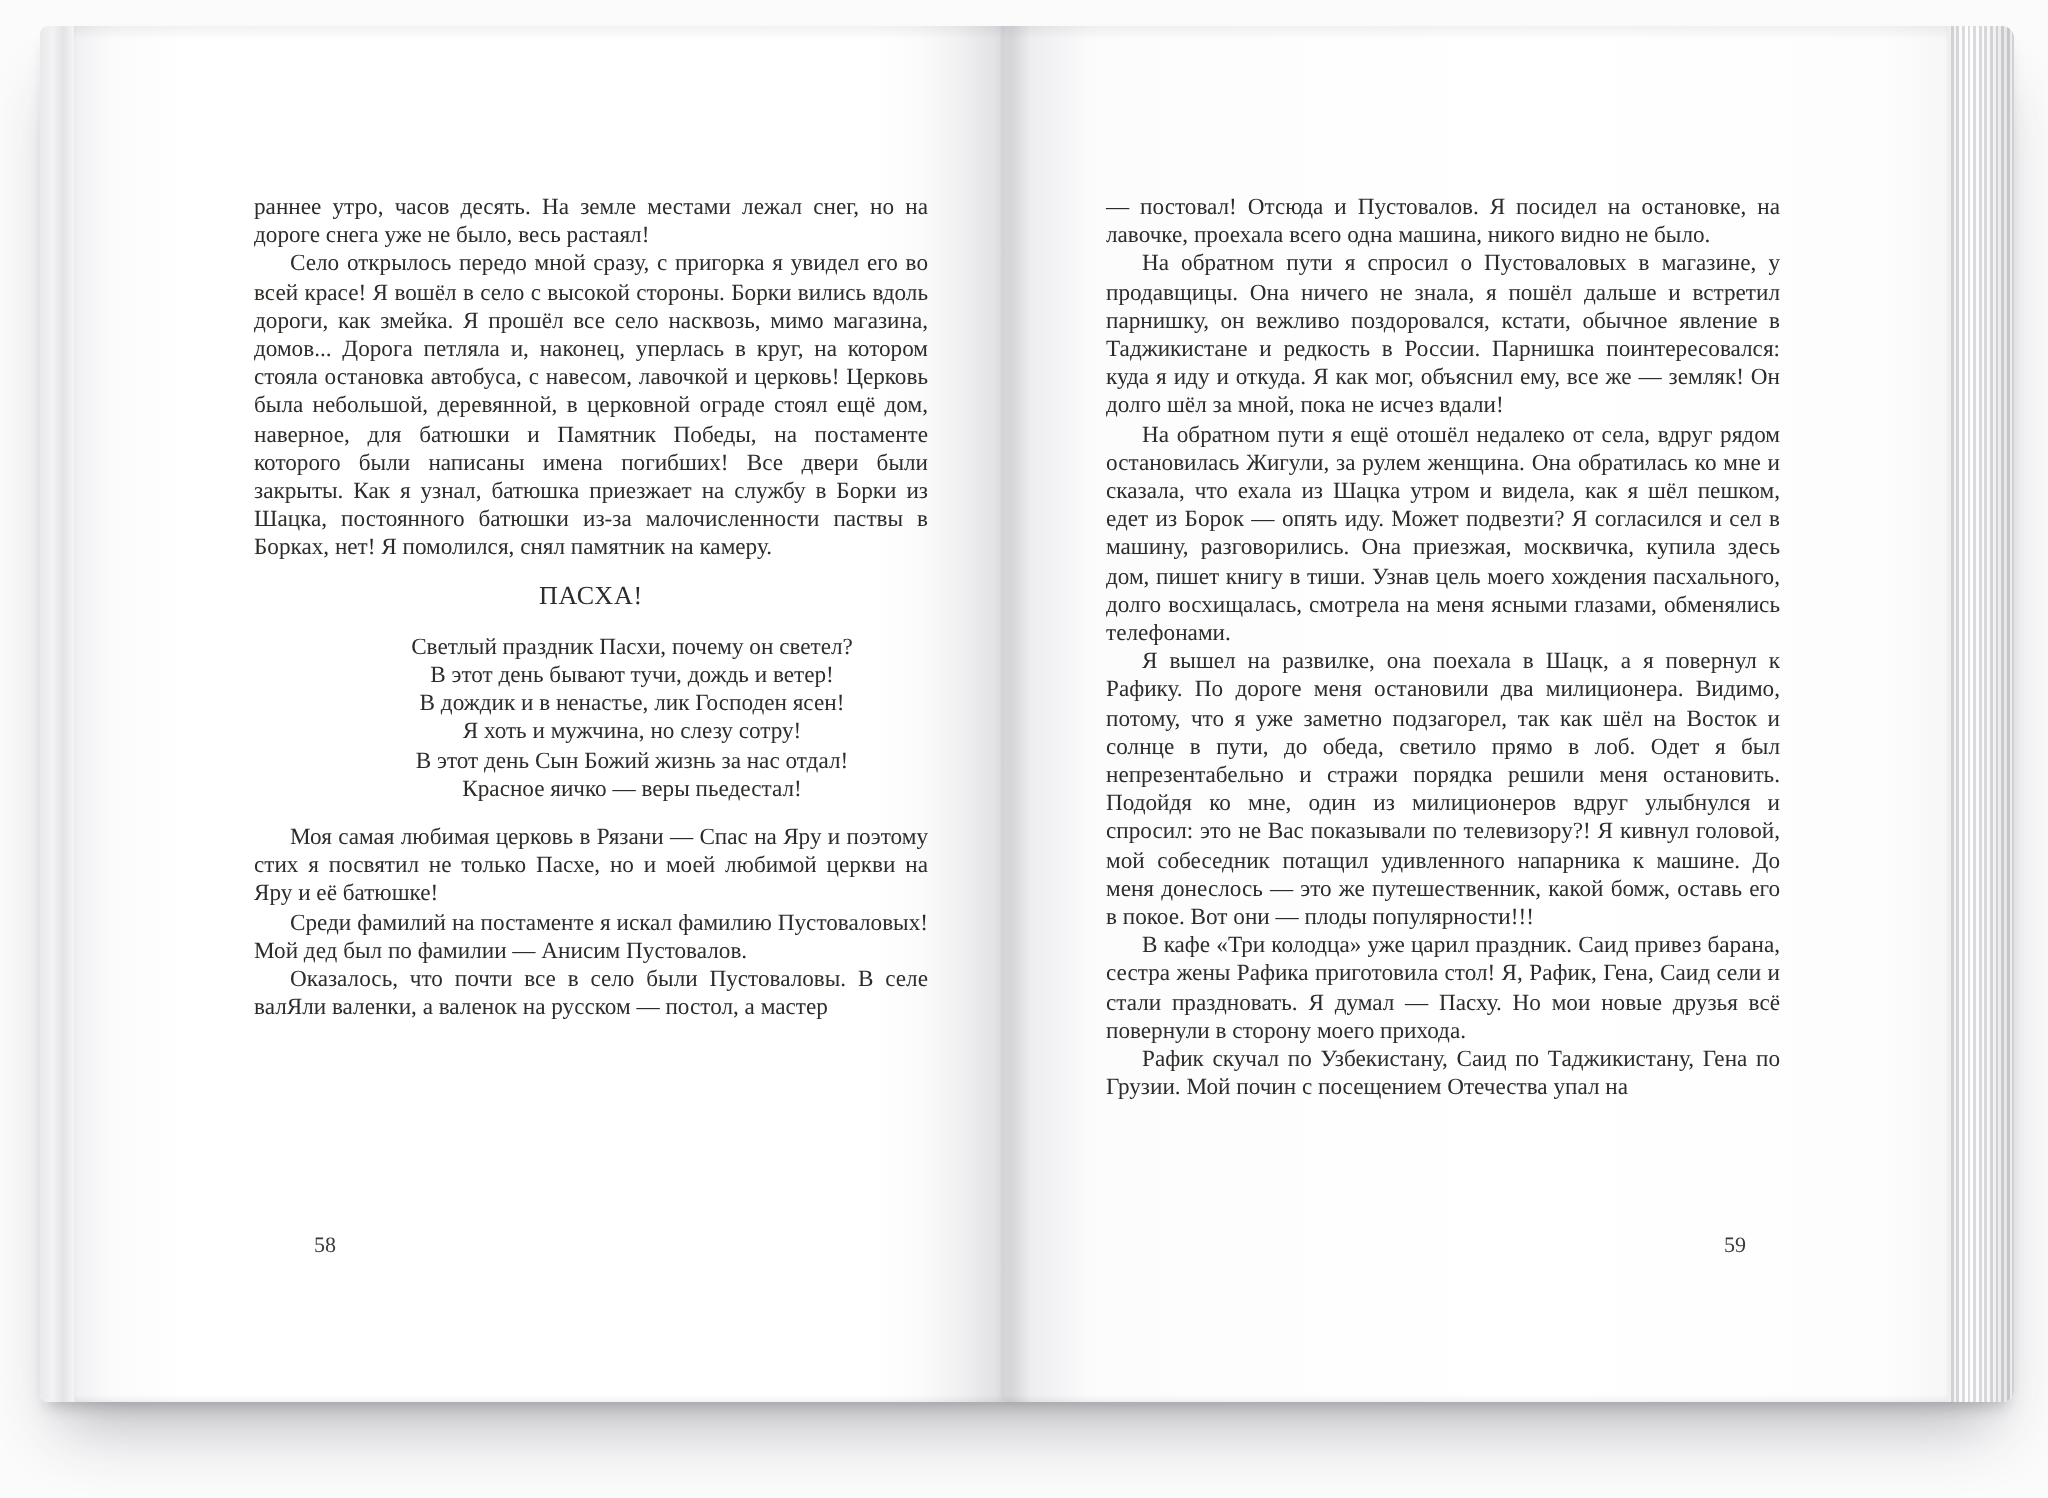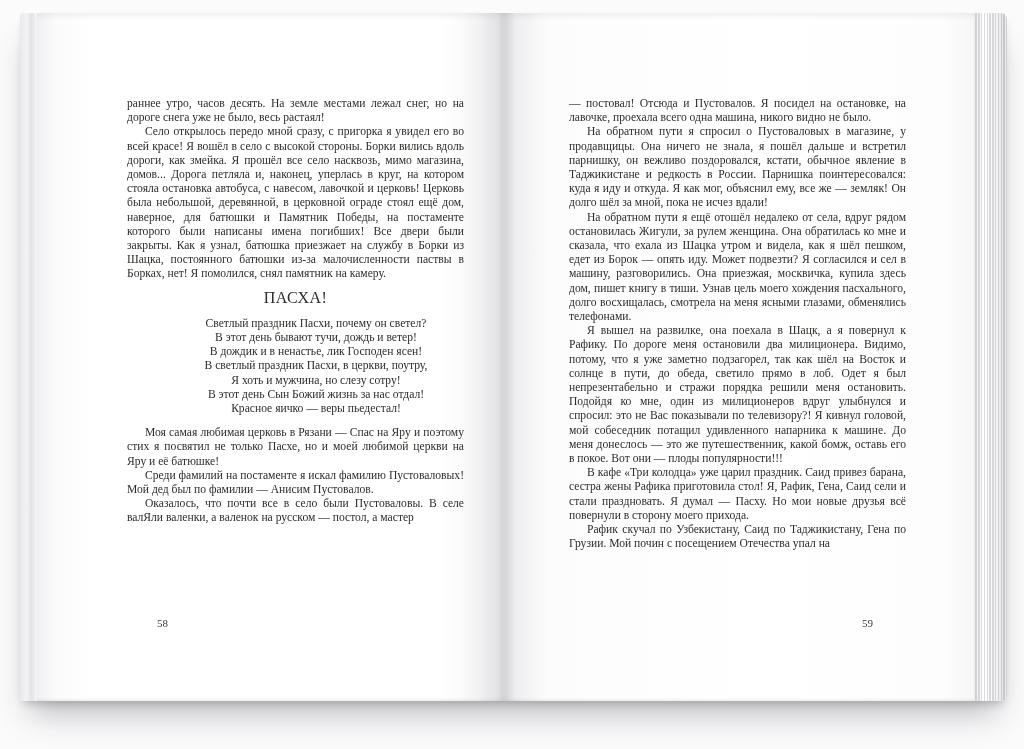--- a/index.html
+++ b/index.html
@@ -57,27 +57,27 @@
       linear-gradient(to right,rgba(0,0,0,.07) 0%,rgba(0,0,0,0) 25%,rgba(0,0,0,.02) 55%,rgba(0,0,0,.10) 92%,rgba(0,0,0,.04) 100%),
       repeating-linear-gradient(90deg,#ffffff 0px,#ffffff 1.4px,#dcdce0 1.4px,#dcdce0 2.8px);
   }
 
   .page-text{
     position:absolute;top:84px;width:337px;
     font-size:11.6px;line-height:14.2px;
     text-align:justify;color:var(--ink);
   }
   .left-text{left:90px;}
-  .right-text{left:68px;}
+  .right-text{left:52px;}
 
   .page-text p{margin:0;padding:0;}
   .page-text p.indent{text-indent:18px;}
 
   .heading{
-    margin:9px 0 12px;font-size:16px;font-weight:normal;
+    margin:9px 0 12px;font-size:13px;font-weight:normal;
     text-align:center;letter-spacing:.4px;
   }
   .poem{margin:0 0 10px 41px;text-align:center;font-family:Liberation Serif, serif;}
   .poem div{white-space:nowrap;}
 
   .page-num{
     position:absolute;top:604px;font-size:11px;color:#3c3a37;
   }
   .num-left{left:120px;}
   .num-right{left:361px;}
@@ -92,21 +92,20 @@
 
     <div class="page left-page">
       <div class="page-text left-text">
         <p>раннее утро, часов десять. На земле местами лежал снег, но на дороге снега уже не было, весь растаял!</p>
         <p class="indent">Село открылось передо мной сразу, с пригорка я увидел его во всей красе! Я вошёл в село с высокой стороны. Борки вились вдоль дороги, как змейка. Я прошёл все село насквозь, мимо магазина, домов... Дорога петляла и, наконец, уперлась в круг, на котором стояла остановка автобуса, с навесом, лавочкой и церковь! Церковь была небольшой, деревянной, в церковной ограде стоял ещё дом, наверное, для батюшки и Памятник Победы, на постаменте которого были написаны имена погибших! Все двери были закрыты. Как я узнал, батюшка приезжает на службу в Борки из Шацка, постоянного батюшки из-за малочисленности паствы в Борках, нет! Я помолился, снял памятник на камеру.</p>
         <h2 class="heading">ПАСХА!</h2>
         <div class="poem">
           <div>Светлый праздник Пасхи, почему он светел?</div>
           <div>В этот день бывают тучи, дождь и ветер!</div>
           <div>В дождик и в ненастье, лик Господен ясен!</div>
-          <div>В светлый праздник Пасхи, в церкви, поутру,</div>
           <div>Я хоть и мужчина, но слезу сотру!</div>
           <div>В этот день Сын Божий жизнь за нас отдал!</div>
           <div>Красное яичко — веры пьедестал!</div>
         </div>
         <p class="indent">Моя самая любимая церковь в Рязани — Спас на Яру и поэтому стих я посвятил не только Пасхе, но и моей любимой церкви на Яру и её батюшке!</p>
         <p class="indent">Среди фамилий на постаменте я искал фамилию Пустоваловых! Мой дед был по фамилии — Анисим Пустовалов.</p>
         <p class="indent">Оказалось, что почти все в село были Пустоваловы. В селе валЯли валенки, а валенок на русском — постол, а мастер</p>
       </div>
       <div class="page-num num-left">58</div>
     </div>

